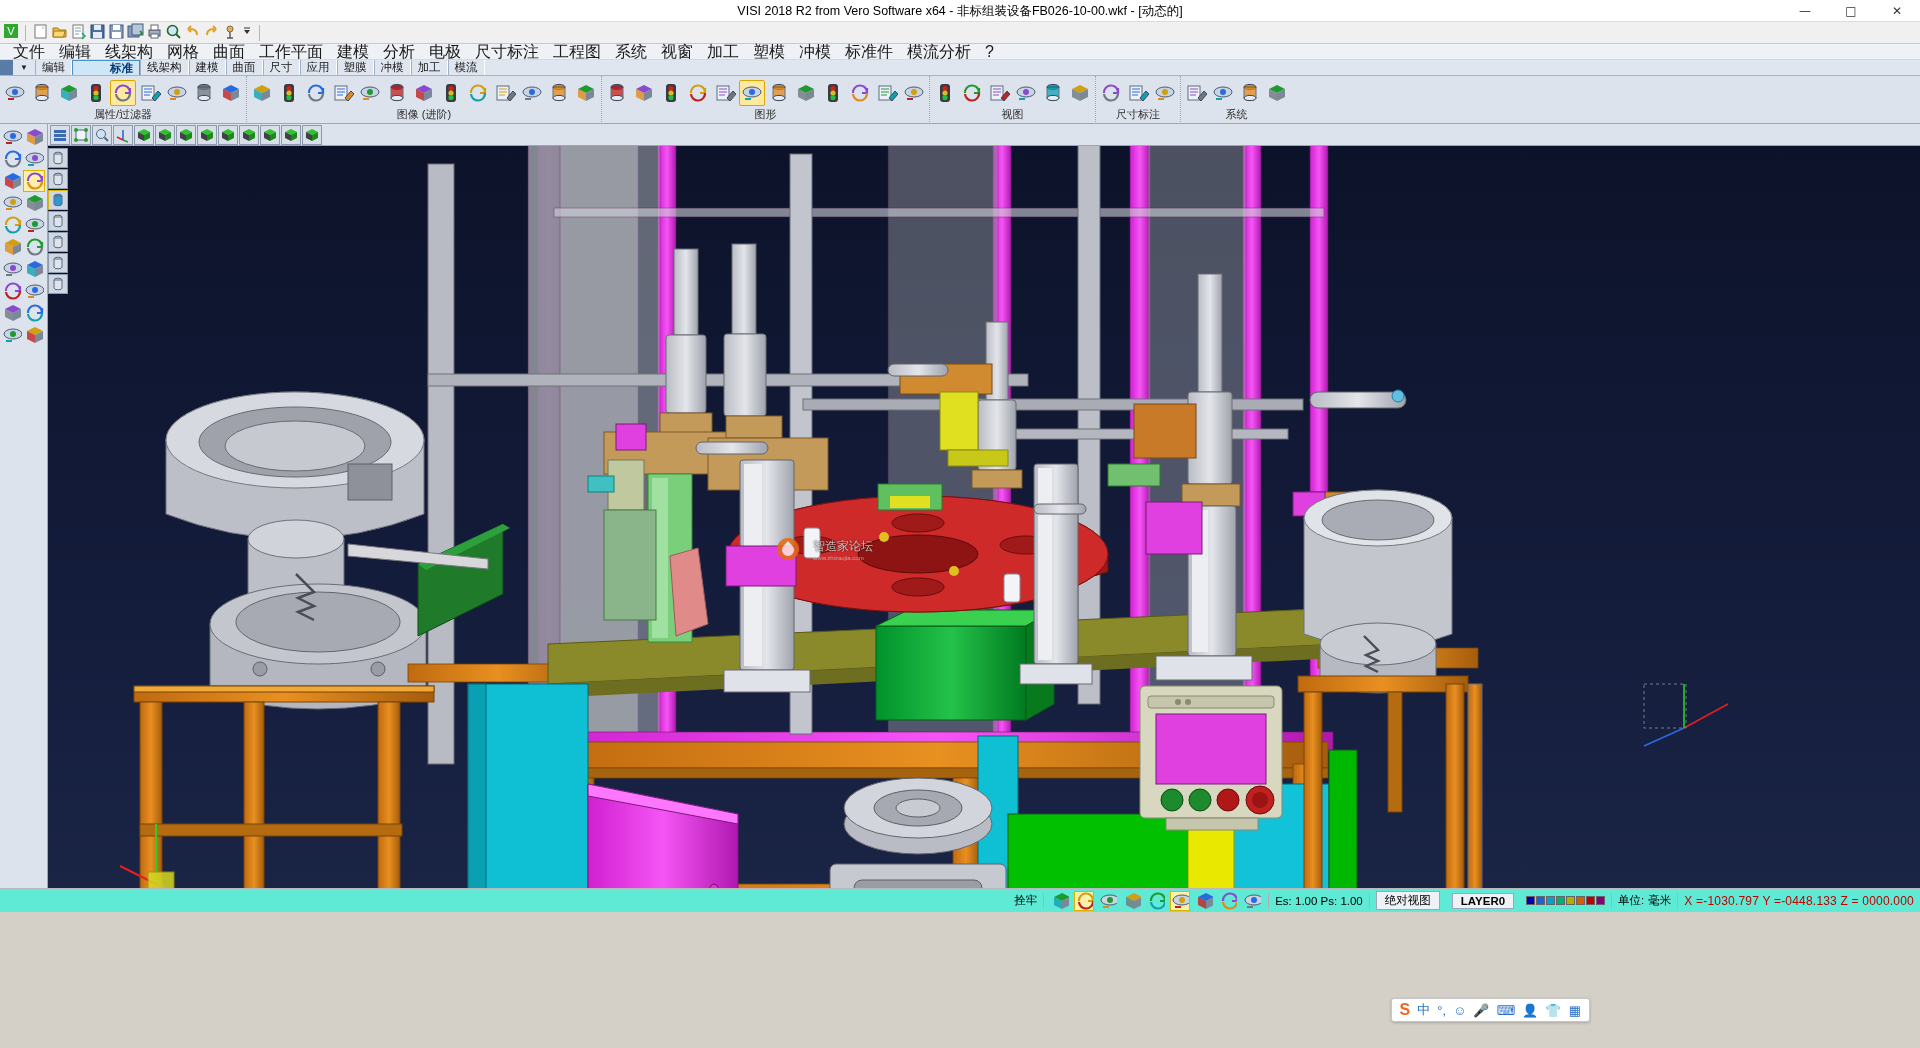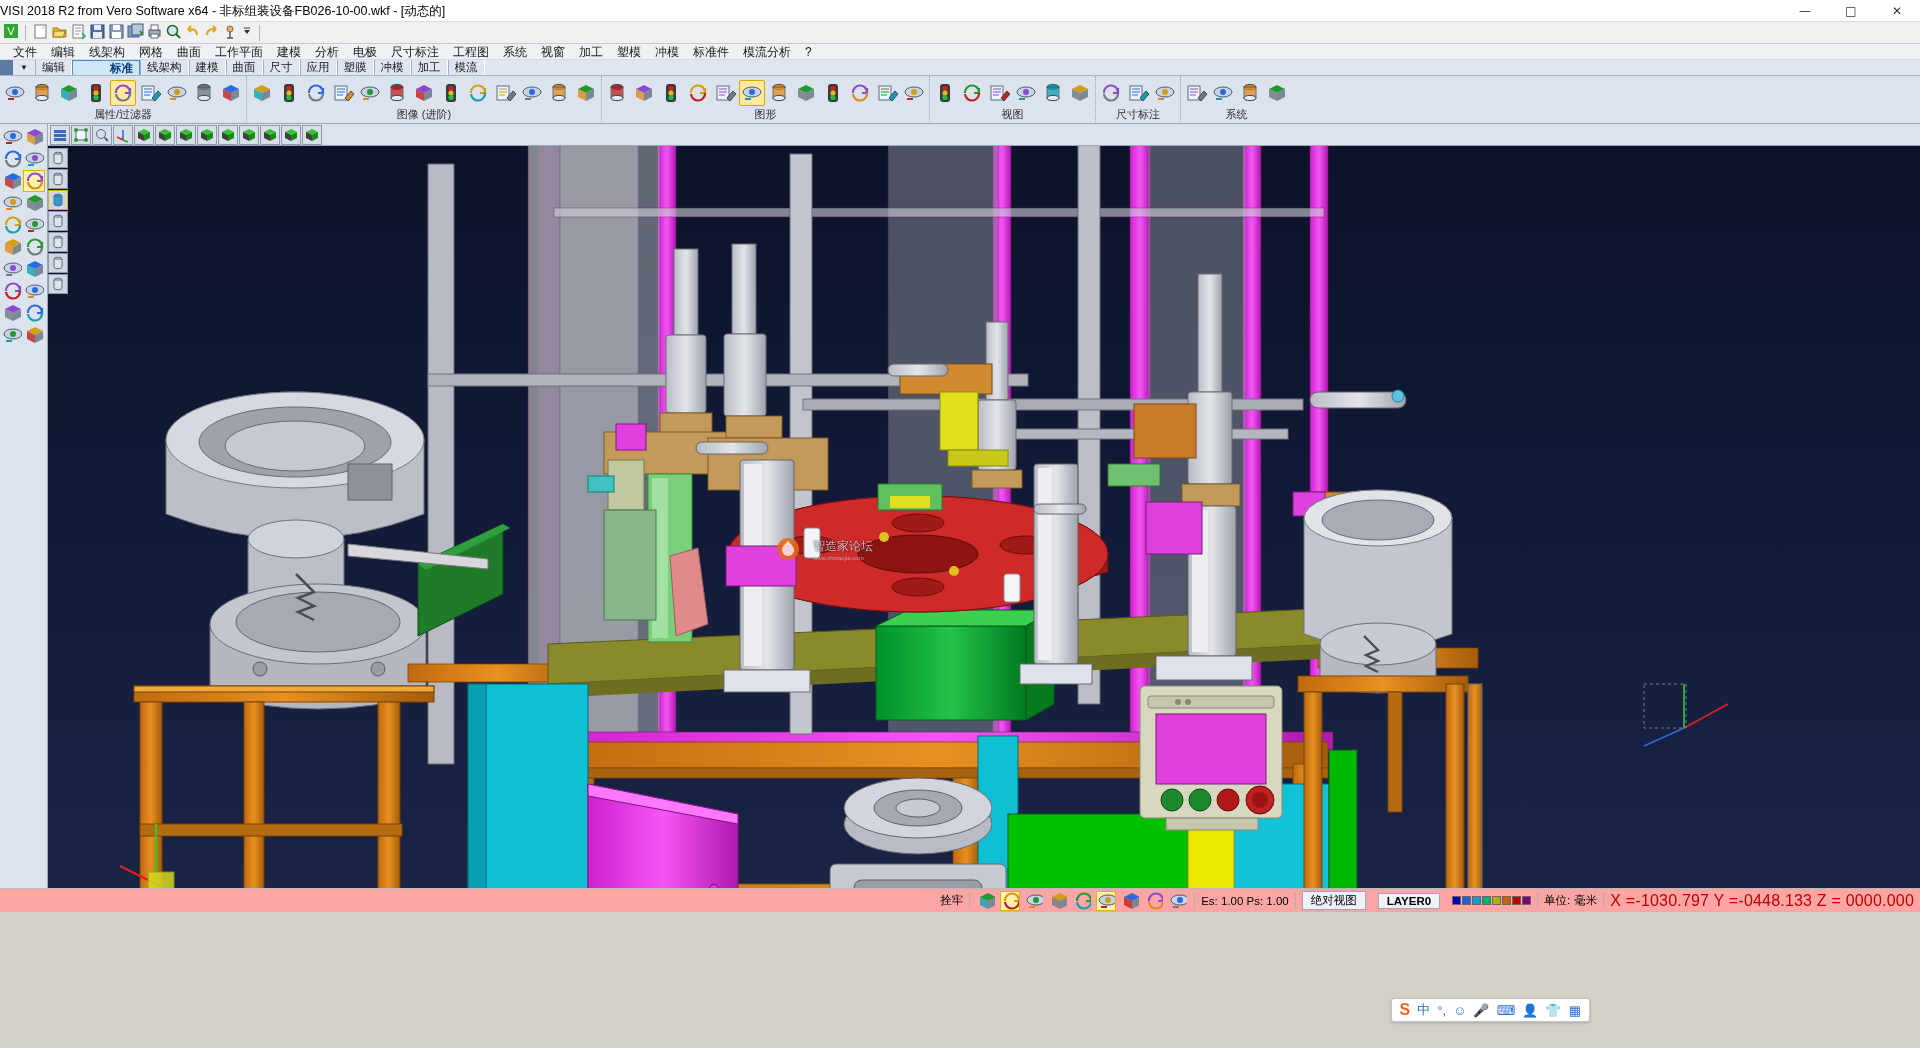--- a/index.html
+++ b/index.html
@@ -13,21 +13,21 @@
   }
   
   .titlebar{
     height:22px; width:100%;
     background:#ffffff;
     display:flex; align-items:center;
     border-bottom:1px solid #dcdcdc;
     position:relative;
   }
   .title-text{
-    position:absolute; left:0; right:0; text-align:left;
+    position:absolute; left:0; right:0; text-align:center;
     font-size:12.5px; color:#000; line-height:22px;
     pointer-events:none;
   }
   .win-btns{ margin-left:auto; display:flex; height:22px; z-index:3; }
   .win-btn{
     width:46px; height:22px; display:flex; align-items:center; justify-content:center;
     color:#333; font-size:12px; font-family:"DejaVu Sans",sans-serif;
   }
 
   
@@ -36,21 +36,21 @@
     display:flex; align-items:center; gap:2px; padding:0 3px;
     border-bottom:1px solid #c8c8c8;
   }
   .qat-sep{ width:1px; height:16px; background:#b5b5b5; margin:0 4px; }
   .ico{ display:inline-block; vertical-align:middle; }
 
   
   .menubar{
     height:16px; background:#eef1f6;
     display:flex; align-items:center; padding:0 6px;
-    font-size:12px; color:#1a1a1a;
+    font-size:16px; color:#1a1a1a;
     border-bottom:1px solid #d6dae0;
   }
   .menu-item{ padding:0 7px; line-height:16px; white-space:nowrap; cursor:default; }
 
   
   .ribtabs{
     height:16px; background:#dfe6ef;
     display:flex; align-items:stretch;
     border-bottom:1px solid #a8b4c4;
   }
@@ -113,29 +113,29 @@
   }
   .vbtn{width:20px;height:20px;display:flex;align-items:center;justify-content:center;border:1px solid #8d9aac;background:#d8dfe9;}
   .vbtn.sel{background:#fdf0a8;border:1px solid #d9b400;}
   .vbtn.dark{background:#cfd7e2;}
 
   
   #scene{ position:absolute; inset:0; }
 
   
   .statusbar{
-    height:24px; width:100%; background:#fca5a5;
+    height:24px; width:100%; background:#5eead4;
     display:flex; align-items:center; font-size:11.5px;
     border-top:1px solid #b9b9b9;
   }
   .sb-cell{ padding:0 6px; display:flex;align-items:center; gap:4px; height:24px;}
   .sb-div{width:1px;height:16px;background:#b0b0b0;}
   .sb-btn{width:20px;height:20px;display:flex;align-items:center;justify-content:center;border:1px solid transparent;}
   .sb-btn.sel{background:#fdf0a8;border:1px solid #d9b400;}
-  .coords{ color:#c00000; font-size:16px; letter-spacing:0.2px; white-space:nowrap;}
+  .coords{ color:#c00000; font-size:12px; letter-spacing:0.2px; white-space:nowrap;}
   .unit{ color:#000; }
   .absview{border:1px solid #9aa7b8;padding:1px 8px;background:#eef1f5;}
   .layerbox{border:1px solid #9aa7b8;padding:1px 8px;background:#eef1f5;font-weight:bold;}
   .swatches{display:flex;gap:1px;align-items:center;}
   .sw{width:9px;height:9px;border:1px solid #666;}
 
   
   .imebar{
     position:absolute; bottom:26px; right:330px;
     height:24px; background:#fff; border:1px solid #c6c6c6; border-radius:3px;

